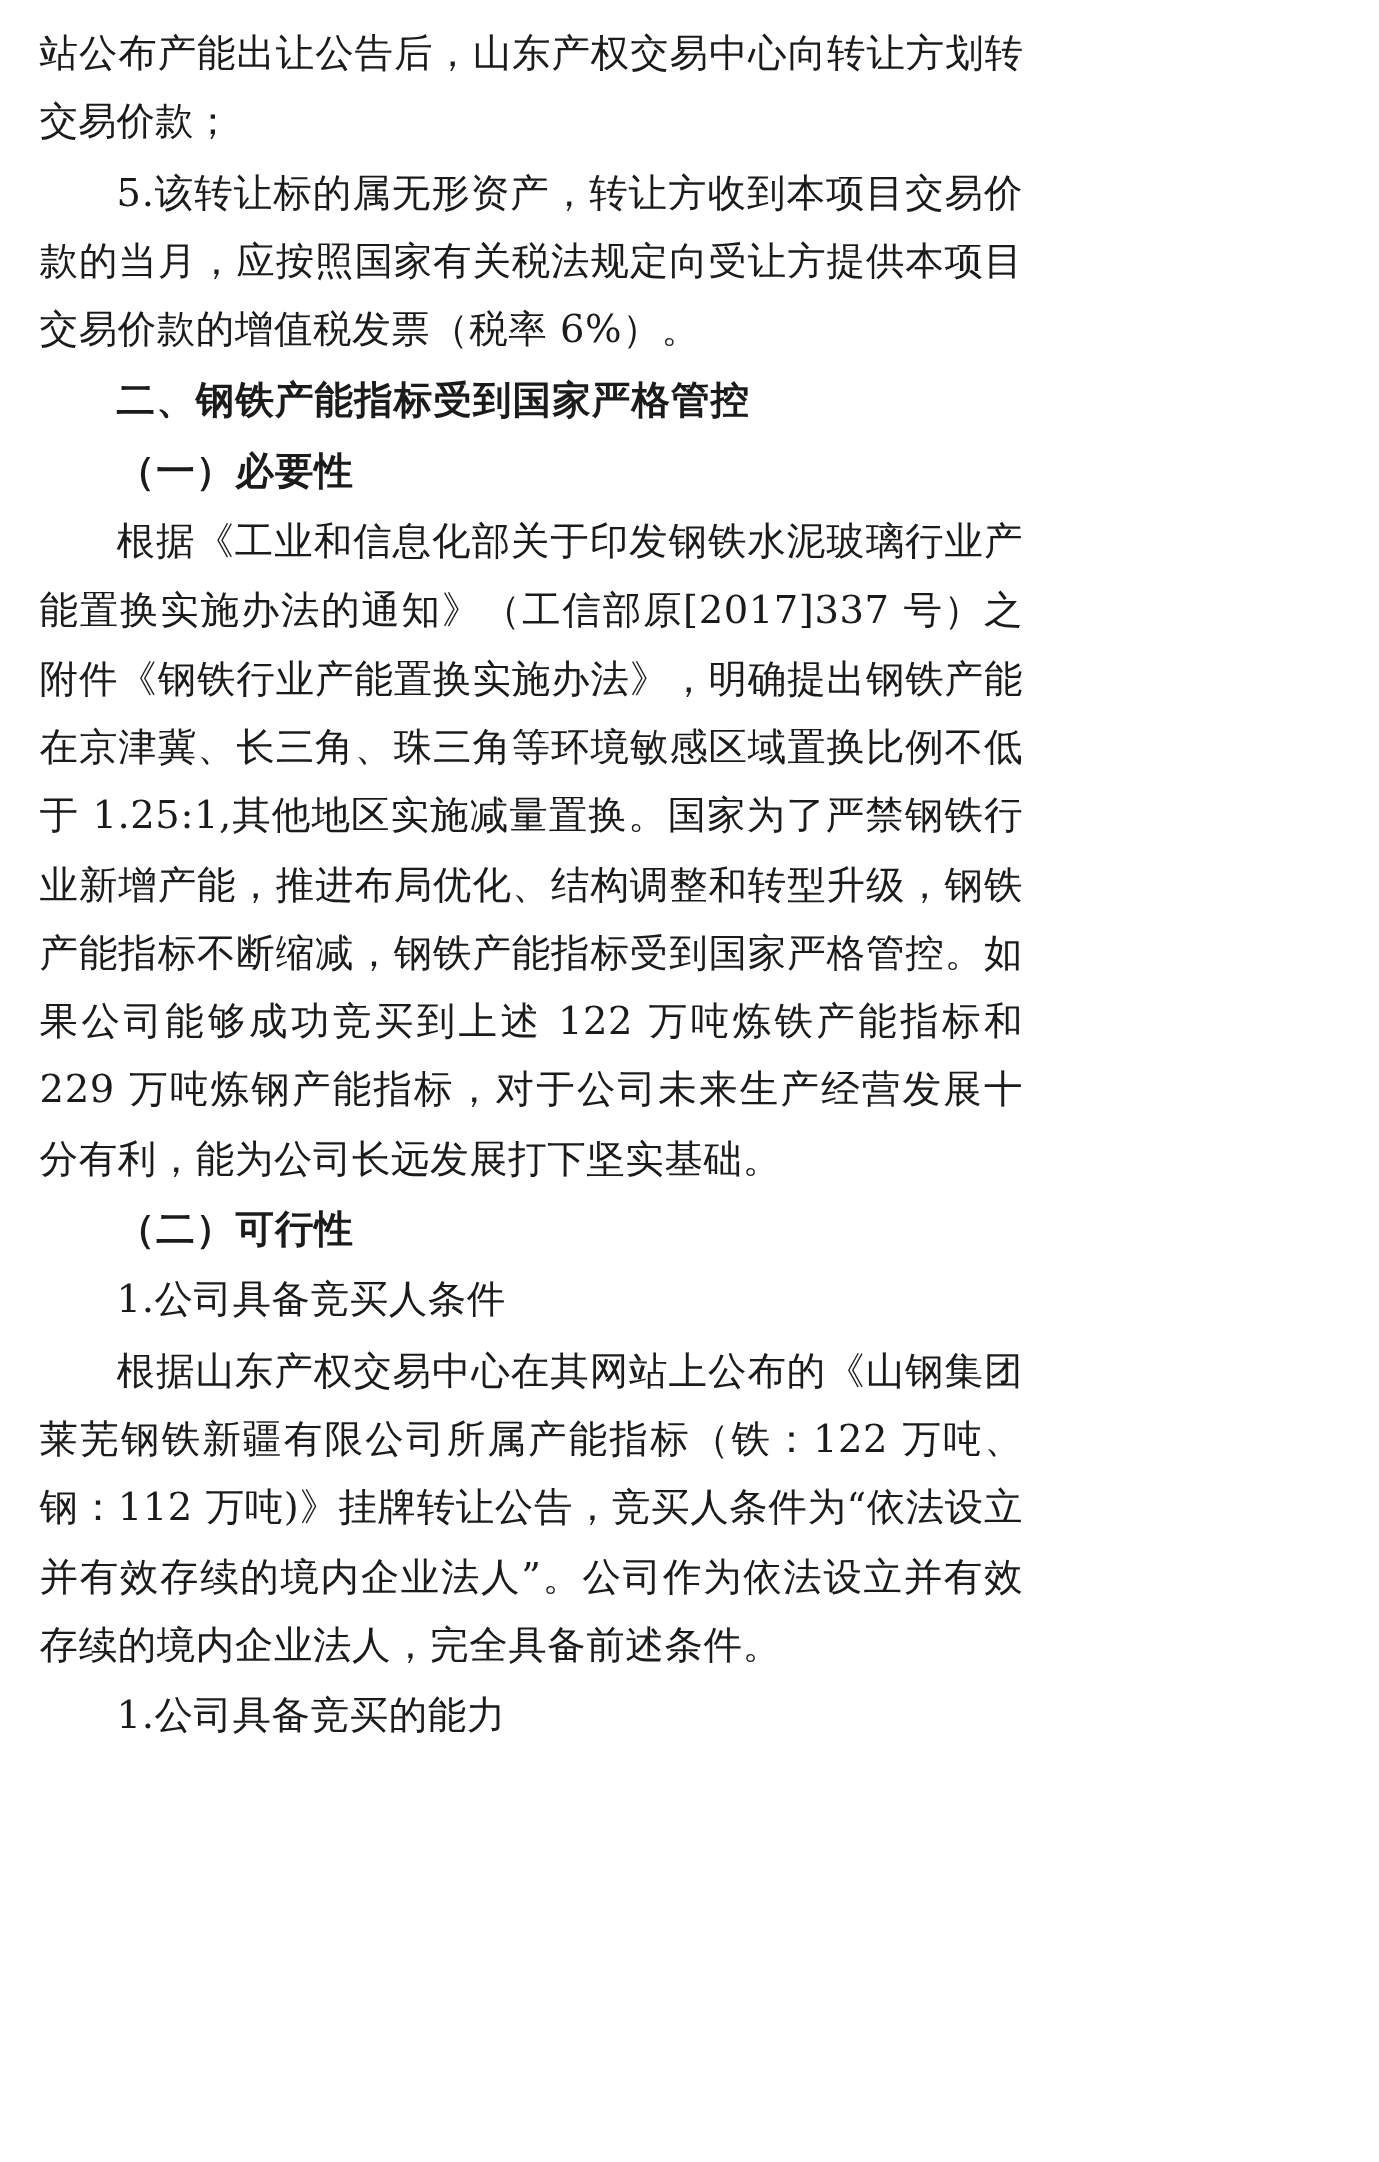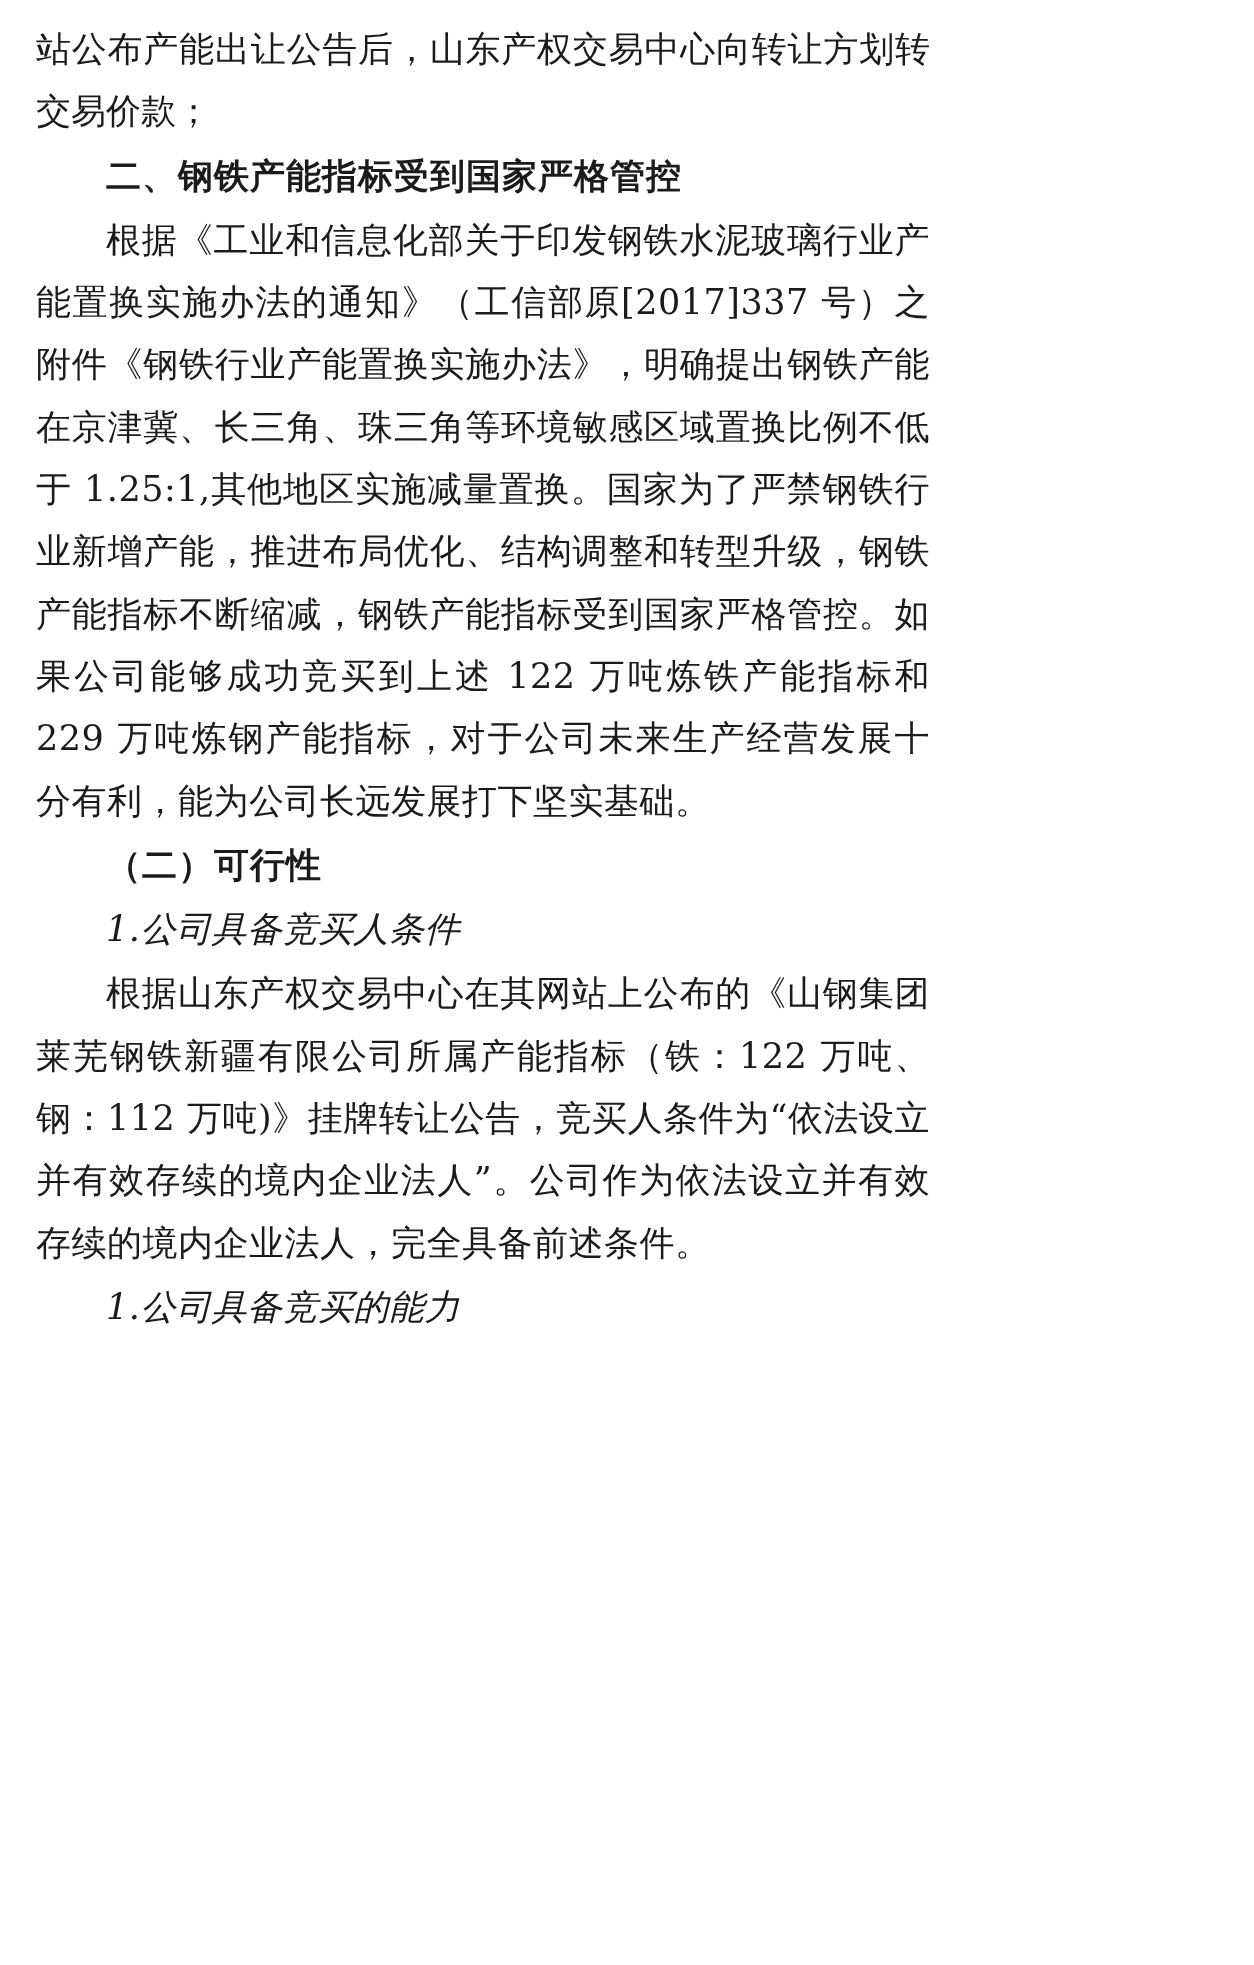--- a/index.html
+++ b/index.html
@@ -39,37 +39,38 @@
     text-indent: 2em;
     letter-spacing: 1px;
   }
   .subheading {
     font-weight: bold;
     text-indent: 2em;
     letter-spacing: 1px;
   }
   .list-item {
     text-indent: 2em;
-    font-style: italic;
   }
   .tight {
     letter-spacing: 0px;
   }
 </style>
 </head>
 <body>
 
 <div class="page">
   <div class="doc-body">
 
     <p class="tight">站公布产能出让公告后，山东产权交易中心向转让方划转交易价款；</p>
 
+    <p class="indent">5.该转让标的属无形资产，转让方收到本项目交易价款的当月，应按照国家有关税法规定向受让方提供本项目交易价款的增值税发票（税率 6%）。</p>
 
     <p class="heading">二、钢铁产能指标受到国家严格管控</p>
 
+    <p class="subheading">（一）必要性</p>
 
     <p class="indent">根据《工业和信息化部关于印发钢铁水泥玻璃行业产能置换实施办法的通知》（工信部原[2017]337 号）之附件《钢铁行业产能置换实施办法》，明确提出钢铁产能在京津冀、长三角、珠三角等环境敏感区域置换比例不低于 1.25:1,其他地区实施减量置换。国家为了严禁钢铁行业新增产能，推进布局优化、结构调整和转型升级，钢铁产能指标不断缩减，钢铁产能指标受到国家严格管控。如果公司能够成功竞买到上述 122 万吨炼铁产能指标和 229 万吨炼钢产能指标，对于公司未来生产经营发展十分有利，能为公司长远发展打下坚实基础。</p>
 
     <p class="subheading">（二）可行性</p>
 
     <p class="list-item">1.公司具备竞买人条件</p>
 
     <p class="indent">根据山东产权交易中心在其网站上公布的《山钢集团莱芜钢铁新疆有限公司所属产能指标（铁：122 万吨、钢：112 万吨)》挂牌转让公告，竞买人条件为“依法设立并有效存续的境内企业法人”。公司作为依法设立并有效存续的境内企业法人，完全具备前述条件。</p>
 
     <p class="list-item">1.公司具备竞买的能力</p>

